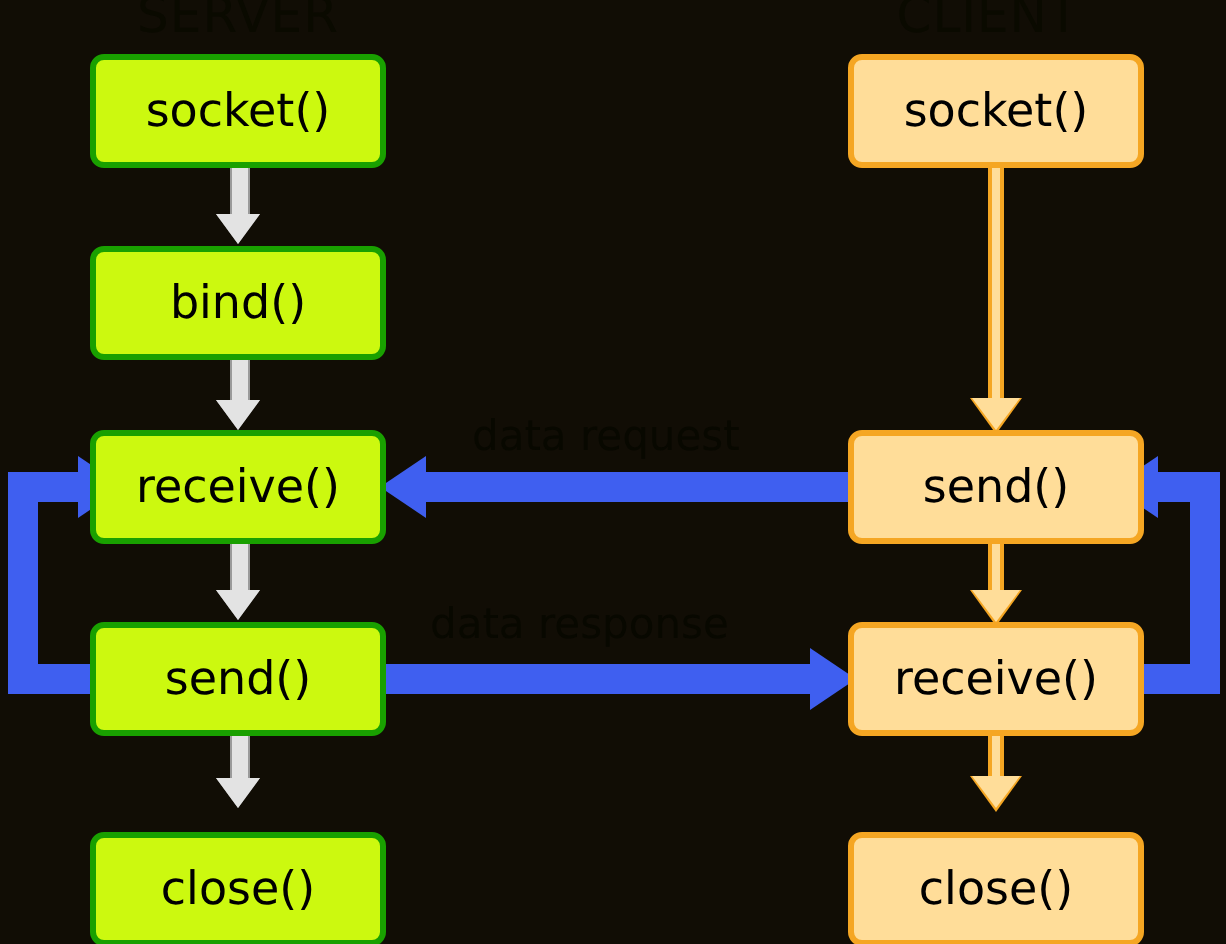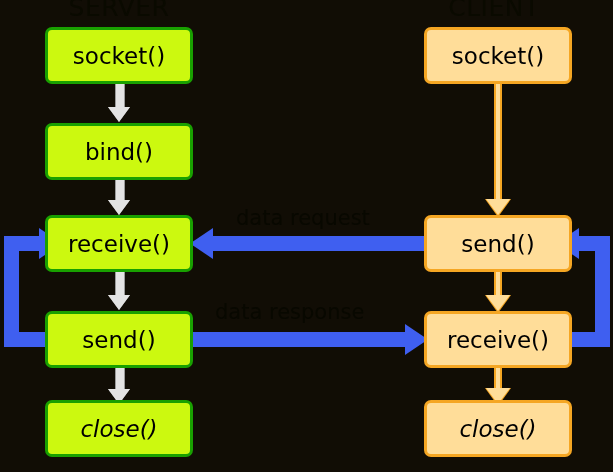--- a/index.html
+++ b/index.html
@@ -35,21 +35,21 @@
     color:#000;
     white-space:nowrap;
     z-index:6;
   }
   .box.green{background:#ccf90f;border:3px solid #19a000;}
   .box.orange{background:#ffdd99;border:3px solid #f5a623;}
 
   
   .lc{left:45px;}
   .rc{left:424px;}
-  .r1{top:27px;}  .r2{top:123px;} .r3{top:215px;} .r4{top:311px;} .r5{top:400px;font-style:italic;}
+  .r1{top:27px;}  .r2{top:123px;} .r3{top:215px;} .r4{top:311px;} .r5{top:416px;}
 
   
   .garrow{position:absolute;left:112px;width:14px;z-index:3;}
   .garrow .shaft{
     position:absolute;left:3px;top:0;width:8px;height:100%;
     background:#e3e3e3;border-left:1px solid #9a9a9a;border-right:1px solid #9a9a9a;
   }
   .garrow .head{
     position:absolute;left:-4px;bottom:-14px;
     width:0;height:0;

